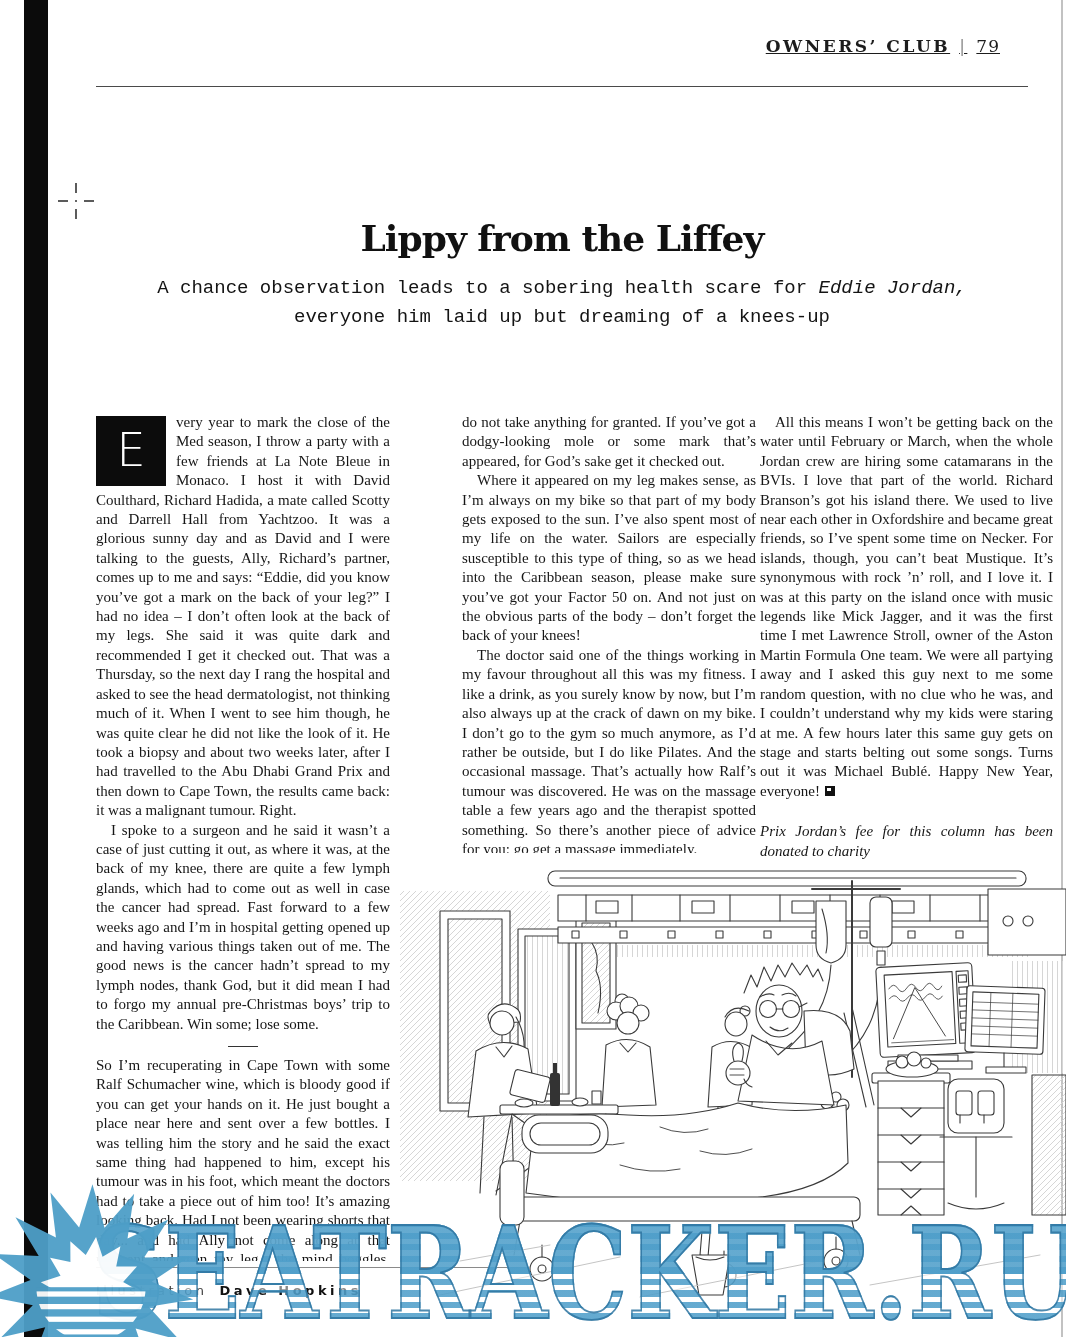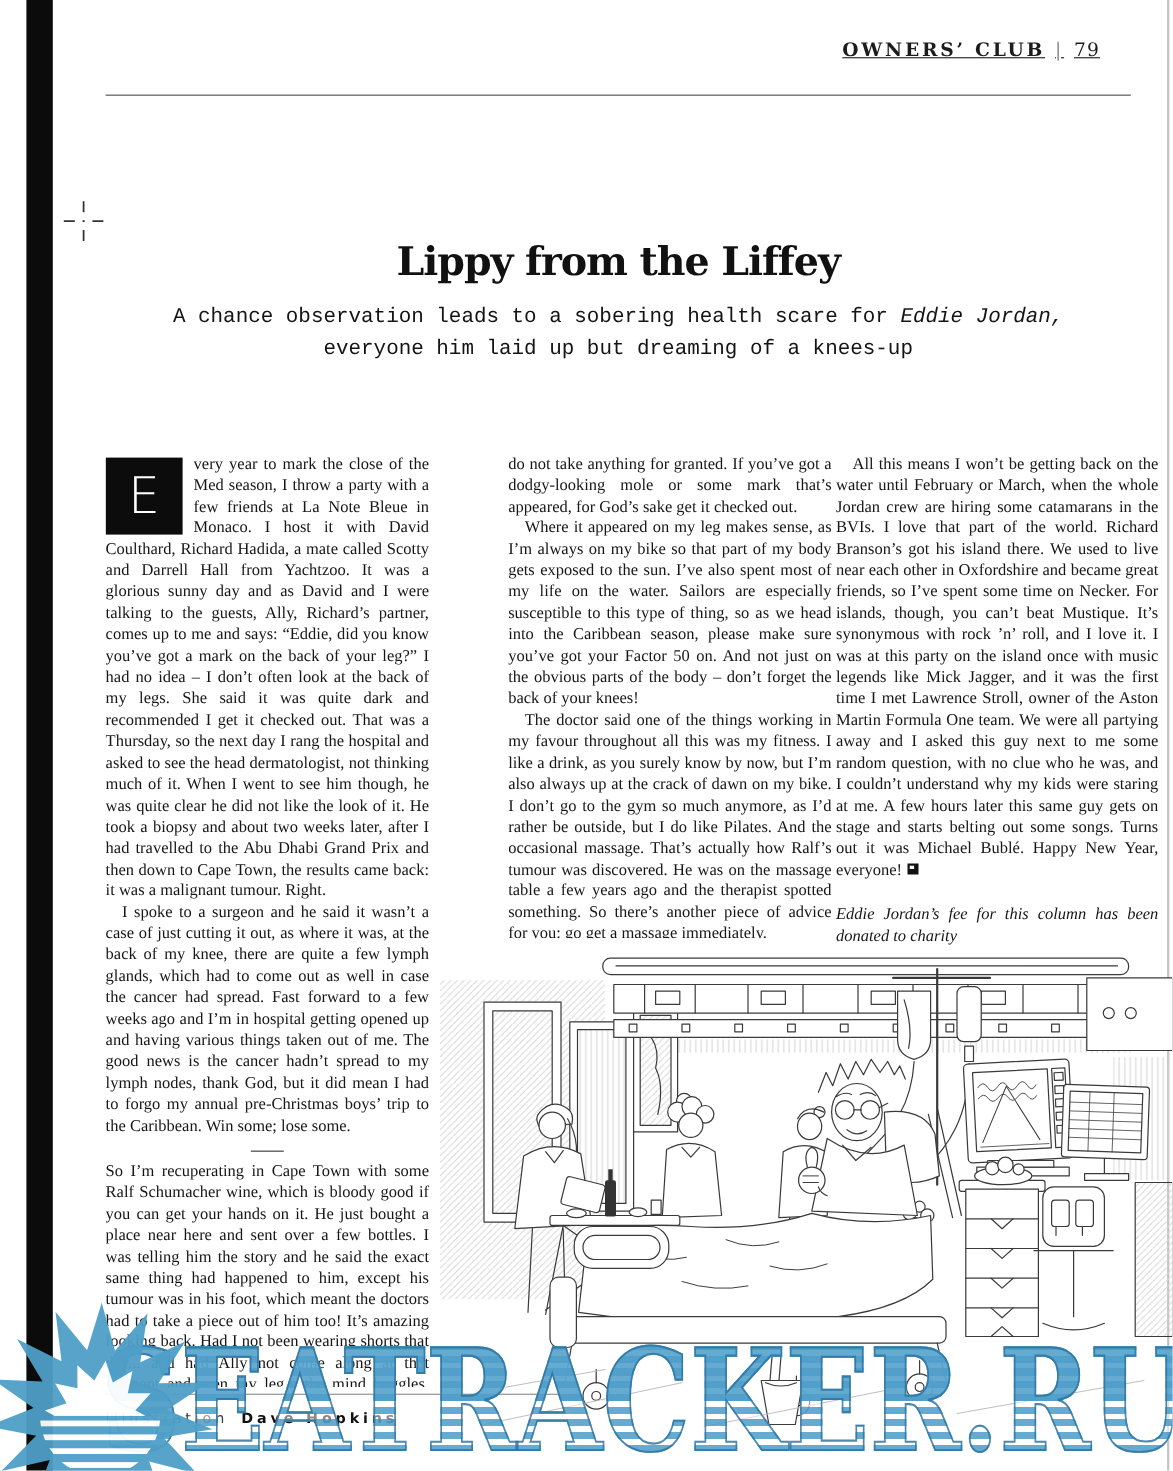--- a/index.html
+++ b/index.html
@@ -94,21 +94,21 @@
 </div>
 
 <div class="col col-2">
   <p class="body-p">do not take anything for granted. If you’ve got a dodgy-looking mole or some mark that’s appeared, for God’s sake get it checked out.</p>
   <p class="body-p indent">Where it appeared on my leg makes sense, as I’m always on my bike so that part of my body gets exposed to the sun. I’ve also spent most of my life on the water. Sailors are especially susceptible to this type of thing, so as we head into the Caribbean season, please make sure you’ve got your Factor 50 on. And not just on the obvious parts of the body – don’t forget the back of your knees!</p>
   <p class="body-p indent">The doctor said one of the things working in my favour throughout all this was my fitness. I like a drink, as you surely know by now, but I’m also always up at the crack of dawn on my bike. I don’t go to the gym so much anymore, as I’d rather be outside, but I do like Pilates. And the occasional massage. That’s actually how Ralf’s tumour was discovered. He was on the massage table a few years ago and the therapist spotted something. So there’s another piece of advice for you: go get a massage immediately.</p>
 </div>
 
 <div class="col col-3">
   <p class="body-p indent"><span>All this means I won’t be getting back on the water until February or March, when the whole Jordan crew are hiring some catamarans in the BVIs. I love that part of the world. Richard Branson’s got his island there. We used to live near each other in Oxfordshire and became great friends, so I’ve spent some time on Necker. For islands, though, you can’t beat Mustique. It’s synonymous with rock ’n’ roll, and I love it. I was at this party on the island once with music legends like Mick Jagger, and it was the first time I met Lawrence Stroll, owner of the Aston Martin Formula One team. We were all partying away and I asked this guy next to me some random question, with no clue who he was, and I couldn’t understand why my kids were staring at me. A few hours later this same guy gets on stage and starts belting out some songs. Turns out it was Michael Bublé. Happy New Year, everyone!</span><span class="endmark"><span></span></span></p>
-  <p class="body-p footnote">Eddie Jordan’s fee for this column has been donated to charity</p>
+  <p class="body-p footnote">Prix Jordan’s fee for this column has been donated to charity</p>
 </div>
 
 <div class="illustration">
 <svg viewBox="0 0 666 440" width="666" height="450">
   <defs>
     <pattern id="pd" width="6" height="6" patternUnits="userSpaceOnUse">
           <path d="M0 6 L6 0" stroke="#d6d6d6" stroke-width="1"></path>
         </pattern>
     <pattern id="pv" width="5" height="5" patternUnits="userSpaceOnUse">
           <path d="M2.5 0 V5" stroke="#d6d6d6" stroke-width="1"></path>

